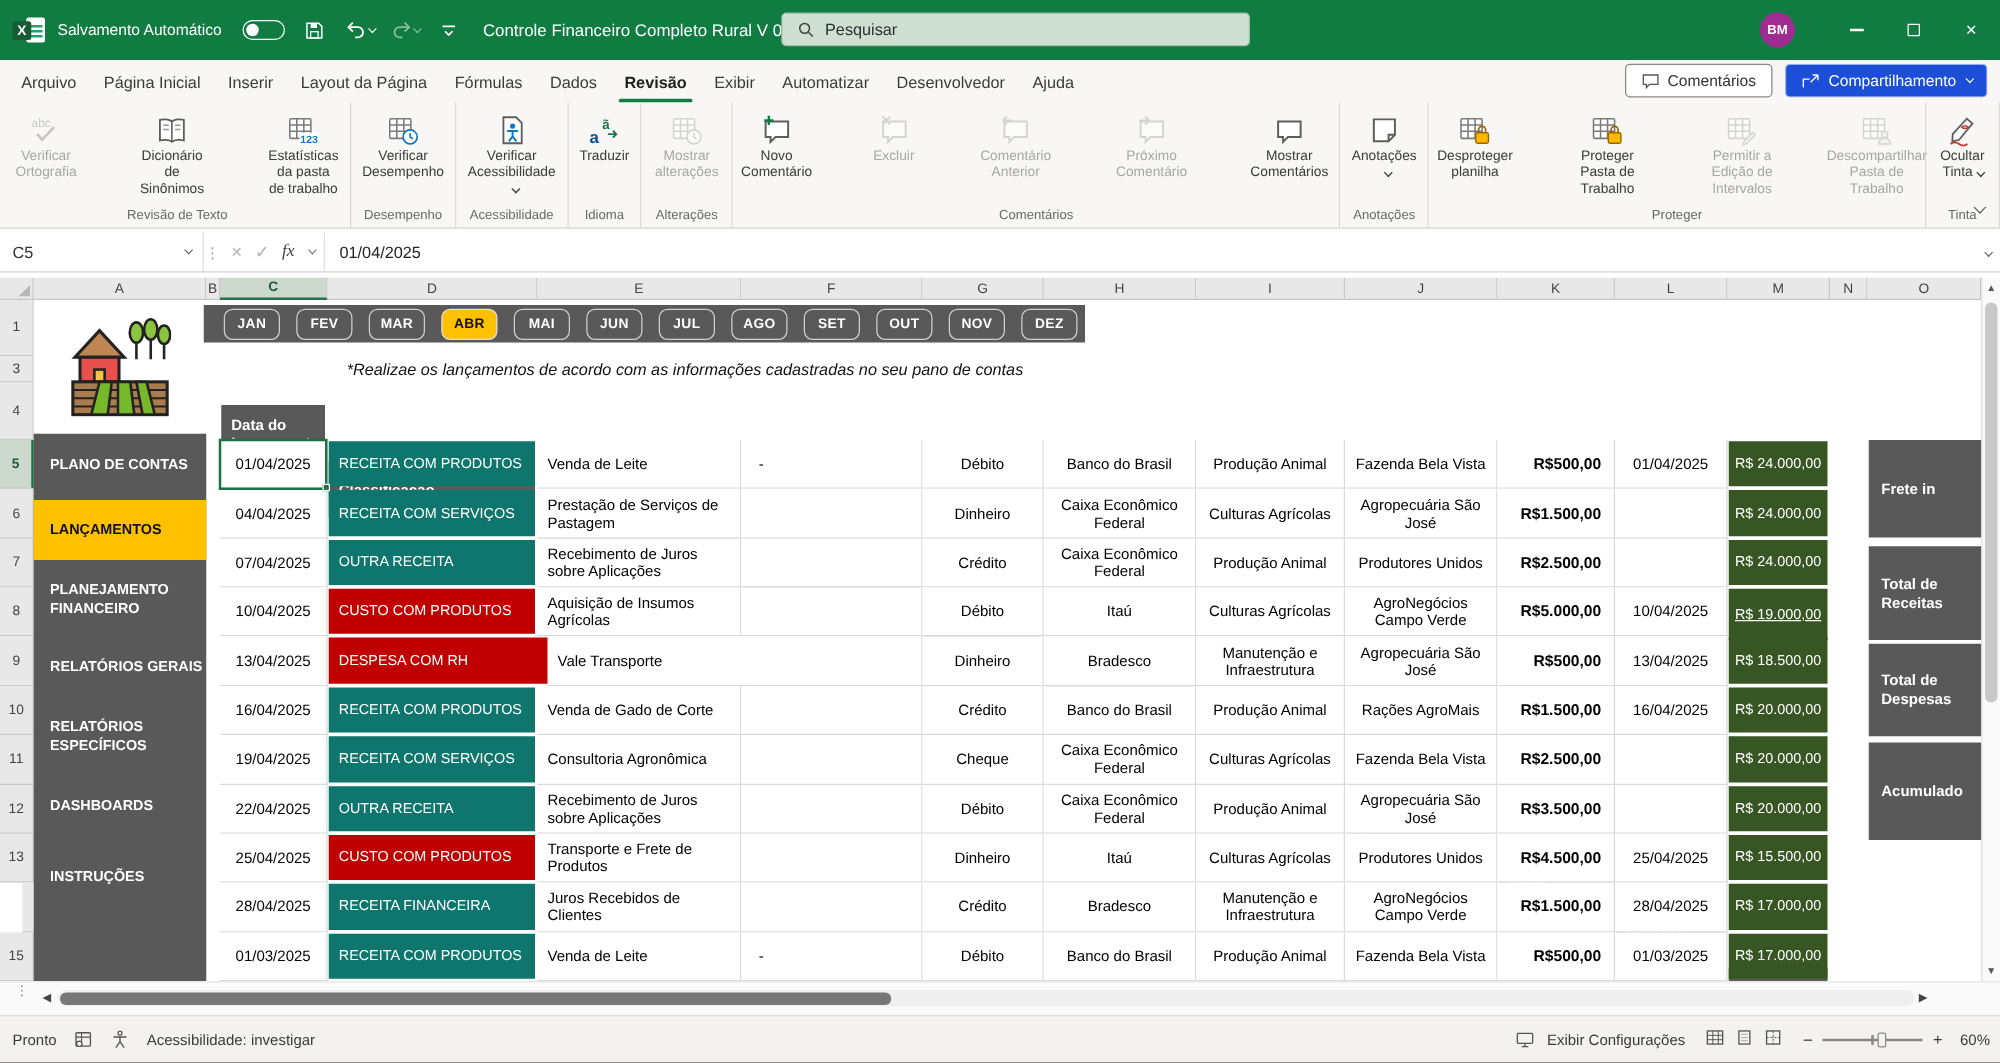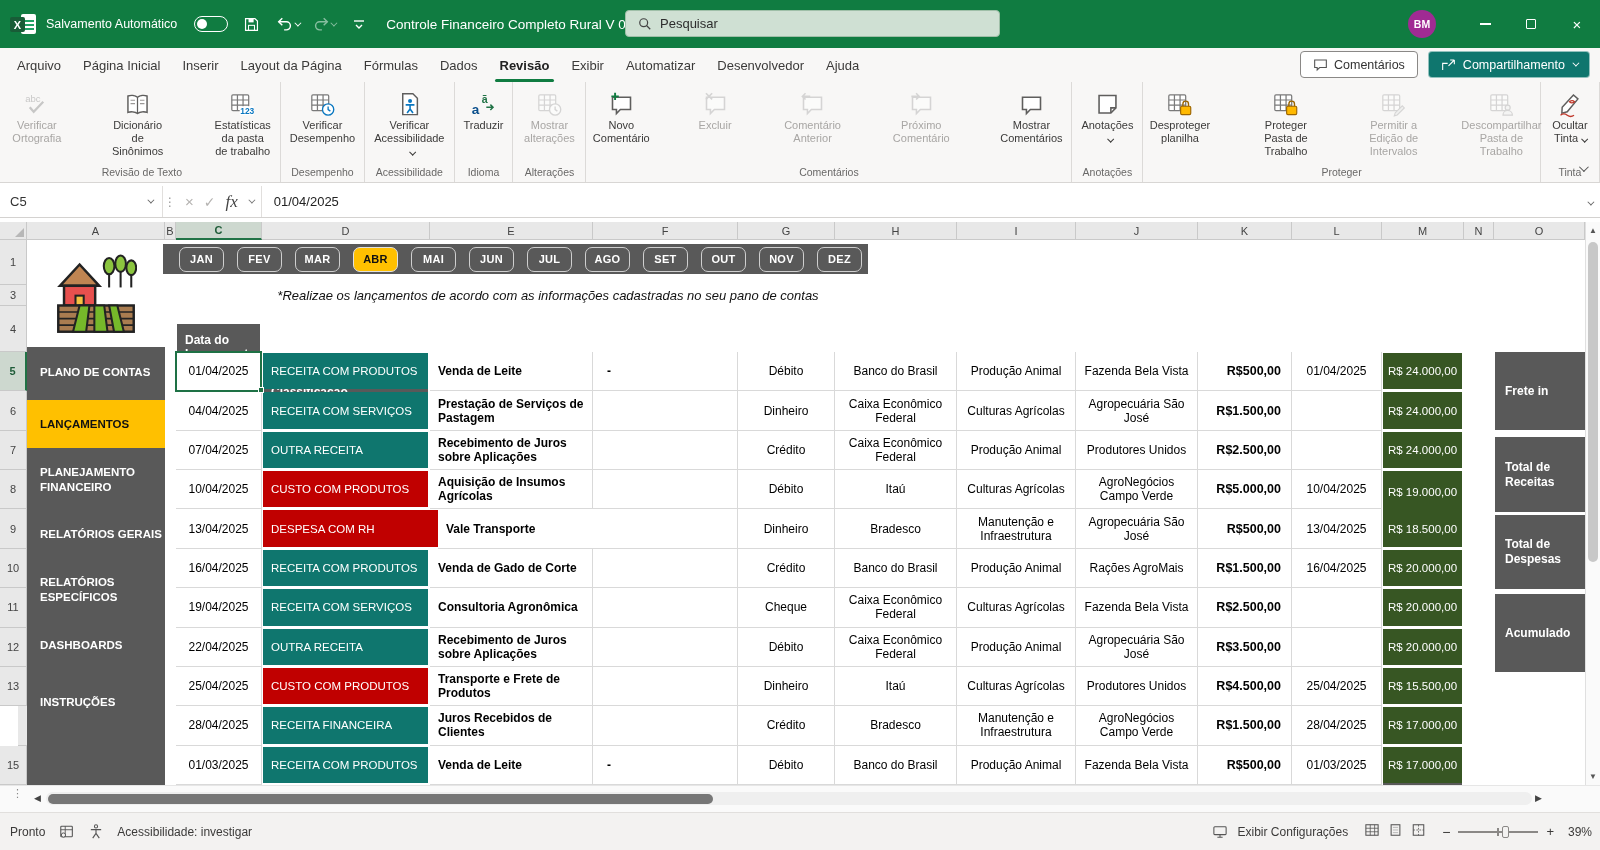--- a/index.html
+++ b/index.html
@@ -35,21 +35,21 @@
   .winbtn .box{width:10px;height:10px;border:1.4px solid #fff;border-radius:1px;}
 
   
   .tabrow{position:absolute;left:0;top:48px;width:1600px;height:34px;background:#f8f7f6;display:flex;align-items:stretch;}
   .rtab{padding:0 11px;display:flex;align-items:center;font-size:13px;color:#3b3a39;position:relative;white-space:nowrap;}
   .rtab.active{font-weight:bold;color:#222;}
   .rtab.active::after{content:"";position:absolute;left:6px;right:6px;bottom:0;height:3px;background:#107C41;border-radius:2px;}
   .tab-actions{position:absolute;right:10px;top:3px;display:flex;gap:10px;}
   .btn-comments{height:27px;border:1px solid #8a8886;background:#fff;border-radius:4px;display:flex;align-items:center;
                 gap:6px;padding:0 12px;font-size:12.5px;color:#333;}
-  .btn-share{height:27px;background:#0f766e;border:1px solid rgba(255,255,255,.55);border-radius:4px;display:flex;
+  .btn-share{height:27px;background:#1d4ed8;border:1px solid rgba(255,255,255,.55);border-radius:4px;display:flex;
              align-items:center;gap:7px;padding:0 12px;font-size:12.5px;color:#fff;}
 
   
   .ribbon{position:absolute;left:0;top:82px;width:1600px;height:101px;background:#f8f7f6;border-bottom:1px solid #d8d6d4;
           display:flex;align-items:stretch;padding-left:4px;}
   .rgroup{display:flex;flex-direction:column;border-right:1px solid #dcdad8;padding:4px 2px 0;}
   .rbtns{display:flex;flex:1;align-items:flex-start;gap:35px;}
   .rbtn{display:flex;flex-direction:column;align-items:center;padding:3px 7px 0;border-radius:3px;min-width:52px;max-width:122px;}
   .rbtn .ric{height:30px;display:flex;align-items:center;justify-content:center;}
   .rbtn .rlabel{font-size:11px;line-height:13px;color:#3b3a39;text-align:center;max-width:108px;}
@@ -61,21 +61,21 @@
 
   
   .formulabar{position:absolute;left:0;top:186px;width:1600px;height:32px;background:#fff;border-bottom:1px solid #d4d2d0;
               display:flex;align-items:center;font-size:13px;color:#333;}
   .namebox{width:163px;height:100%;display:flex;align-items:center;padding-left:10px;border-right:1px solid #e1dfdd;position:relative;}
   .namebox .chev{position:absolute;right:10px;color:#666;}
   .fb-dots{width:14px;text-align:center;color:#999;font-size:12px;letter-spacing:0;}
   .fb-btns{display:flex;align-items:center;gap:10px;padding:0 8px;border-right:1px solid #e1dfdd;height:100%;}
   .fb-x{color:#b5b3b1;font-size:15px;}
   .fb-ok{color:#b5b3b1;font-size:14px;}
-  .fb-fx{font-style:italic;font-family:"Liberation Serif","DejaVu Serif",serif;font-size:17px;color:#444;}
+  .fb-fx{font-style:italic;font-family:"Liberation Serif","DejaVu Serif",serif;font-size:14px;color:#444;}
   .fb-val{padding-left:12px;font-size:13px;color:#222;font-family:"Liberation Sans",sans-serif;}
   .fb-expand{position:absolute;right:8px;color:#666;}
 
   
   .sheetwrap{position:absolute;left:0;top:222px;width:1600px;height:563px;background:#fff;overflow:hidden;}
   .abs{position:absolute;}
   .colhdr{background:#e8e8e8;border-right:1px solid #c9c9c9;border-bottom:1px solid #c9c9c9;display:flex;align-items:center;
           justify-content:center;font-size:11px;color:#444;}
   .colhdr.sel{background:#cdd8cf;border-bottom:2px solid #217346;color:#1e5c38;font-weight:bold;}
   .rowhdr{background:#e8e8e8;border-right:1px solid #c9c9c9;border-bottom:1px solid #c9c9c9;display:flex;align-items:center;
@@ -91,21 +91,21 @@
 
   .noterow{display:flex;align-items:center;justify-content:center;font-style:italic;font-size:13px;color:#111;background:#fff;}
 
   .thcell{background:#595959;color:#fff;font-size:12px;font-weight:bold;display:flex;align-items:center;
           padding:2px 18px 2px 8px;line-height:14px;position:relative;}
   .filterbtn{position:absolute;right:3px;bottom:3px;width:14px;height:13px;background:#ececec;border:1px solid #9a9a9a;
              display:flex;align-items:center;justify-content:center;font-size:7px;color:#333;border-radius:1px;}
   .cell{display:flex;align-items:center;font-size:12px;color:#000;line-height:14px;background:#fff;
         border-right:1px solid #d9d9d9;border-bottom:1px solid #d9d9d9;padding:1px 4px;}
   .cell.ctr{justify-content:center;text-align:center;}
-  .cell.left{justify-content:flex-start;text-align:left;padding-left:8px;font-weight:bold;}
+  .cell.left{justify-content:flex-start;text-align:left;padding-left:8px;}
   .cell.colored{border:none;color:#fff;font-size:11.5px;padding-left:8px;}
   .cell.green{background:#0f766e;}
   .cell.red{background:#C00000;}
   .cell.valor{justify-content:flex-end;padding-right:10px;font-weight:bold;font-size:12.5px;}
   .cell.acum{background:#375623;border:none;color:#fff;font-size:11.5px;justify-content:center;}
   .sidebox{background:#595959;color:#fff;font-weight:bold;font-size:12px;line-height:15px;display:flex;align-items:center;
            padding-left:10px;overflow:hidden;white-space:normal;}
   .sel-border{border:2px solid #1e7145;position:absolute;pointer-events:none;}
   .fillhandle{position:absolute;width:6px;height:6px;background:#1e7145;border:1px solid #fff;}
 
@@ -623,21 +623,21 @@
       <div class="cell ctr abs" style="left: 176px; top: 248.08px; width: 86px; height: 39.36px;">10/04/2025</div>
       <div class="cell colored red abs" style="left: 263px; top: 249.08px; width: 165px; height: 36.36px;">CUSTO COM PRODUTOS</div>
       <div class="cell left abs" style="left: 430px; top: 248.08px; width: 163px; height: 39.36px;">Aquisição de Insumos Agrícolas</div>
       <div class="cell left abs" style="left: 593px; top: 248.08px; width: 145px; height: 39.36px;"></div>
       <div class="cell ctr abs" style="left: 738px; top: 248.08px; width: 97px; height: 39.36px;">Débito</div>
       <div class="cell ctr abs" style="left: 835px; top: 248.08px; width: 122px; height: 39.36px;">Itaú</div>
       <div class="cell ctr abs" style="left: 957px; top: 248.08px; width: 119px; height: 39.36px;">Culturas Agrícolas</div>
       <div class="cell ctr abs" style="left: 1076px; top: 248.08px; width: 122px; height: 39.36px;">AgroNegócios Campo Verde</div>
       <div class="cell valor abs" style="left: 1198px; top: 248.08px; width: 94px; height: 39.36px;">R$5.000,00</div>
       <div class="cell ctr abs" style="left: 1292px; top: 248.08px; width: 90px; height: 39.36px;">10/04/2025</div>
-      <div class="cell acum abs" style="left: 1383px; top: 249.08px; width: 79px; height: 41px;">R$ 19.000,00</div>
+      <div class="cell acum abs" style="left: 1383px; top: 249.08px; width: 79px; height: 41px; text-decoration: underline;">R$ 19.000,00</div>
       <div class="cell ctr abs" style="left: 176px; top: 287.44px; width: 86px; height: 39.36px;">13/04/2025</div>
       <div class="cell colored red abs" style="left: 263px; top: 288.44px; width: 177px; height: 36.36px;">DESPESA COM RH</div>
       <div class="cell left abs" style="left: 438px; top: 287.44px; width: 163px; height: 39.36px;">Vale Transporte</div>
       <div class="cell left abs" style="left: 593px; top: 287.44px; width: 145px; height: 39.36px;"></div>
       <div class="cell ctr abs" style="left: 738px; top: 287.44px; width: 97px; height: 39.36px;">Dinheiro</div>
       <div class="cell ctr abs" style="left: 835px; top: 287.44px; width: 122px; height: 39.36px;">Bradesco</div>
       <div class="cell ctr abs" style="left: 957px; top: 287.44px; width: 119px; height: 39.36px;">Manutenção e Infraestrutura</div>
       <div class="cell ctr abs" style="left: 1076px; top: 287.44px; width: 122px; height: 39.36px;">Agropecuária São José</div>
       <div class="cell valor abs" style="left: 1198px; top: 287.44px; width: 94px; height: 39.36px;">R$500,00</div>
       <div class="cell ctr abs" style="left: 1292px; top: 287.44px; width: 90px; height: 39.36px;">13/04/2025</div>
@@ -770,17 +770,17 @@
               <path d="M8 2 v12 M2 8 h12" stroke="#555" stroke-width=".9" stroke-dasharray="2 1.5"></path>
             </svg></span>
       </div>
       <div class="zoomctl">
         <span style="font-size:14px;">−</span>
         <div class="ztrack">
             <span class="notch"></span>
             <span class="zhandle"></span>
           </div>
         <span style="font-size:13px;">+</span>
-        <span style="width:30px;text-align:right;">39%</span>
+        <span style="width:30px;text-align:right;">60%</span>
       </div>
     </div>
   </div>
 </div>
 
 </body></html>

